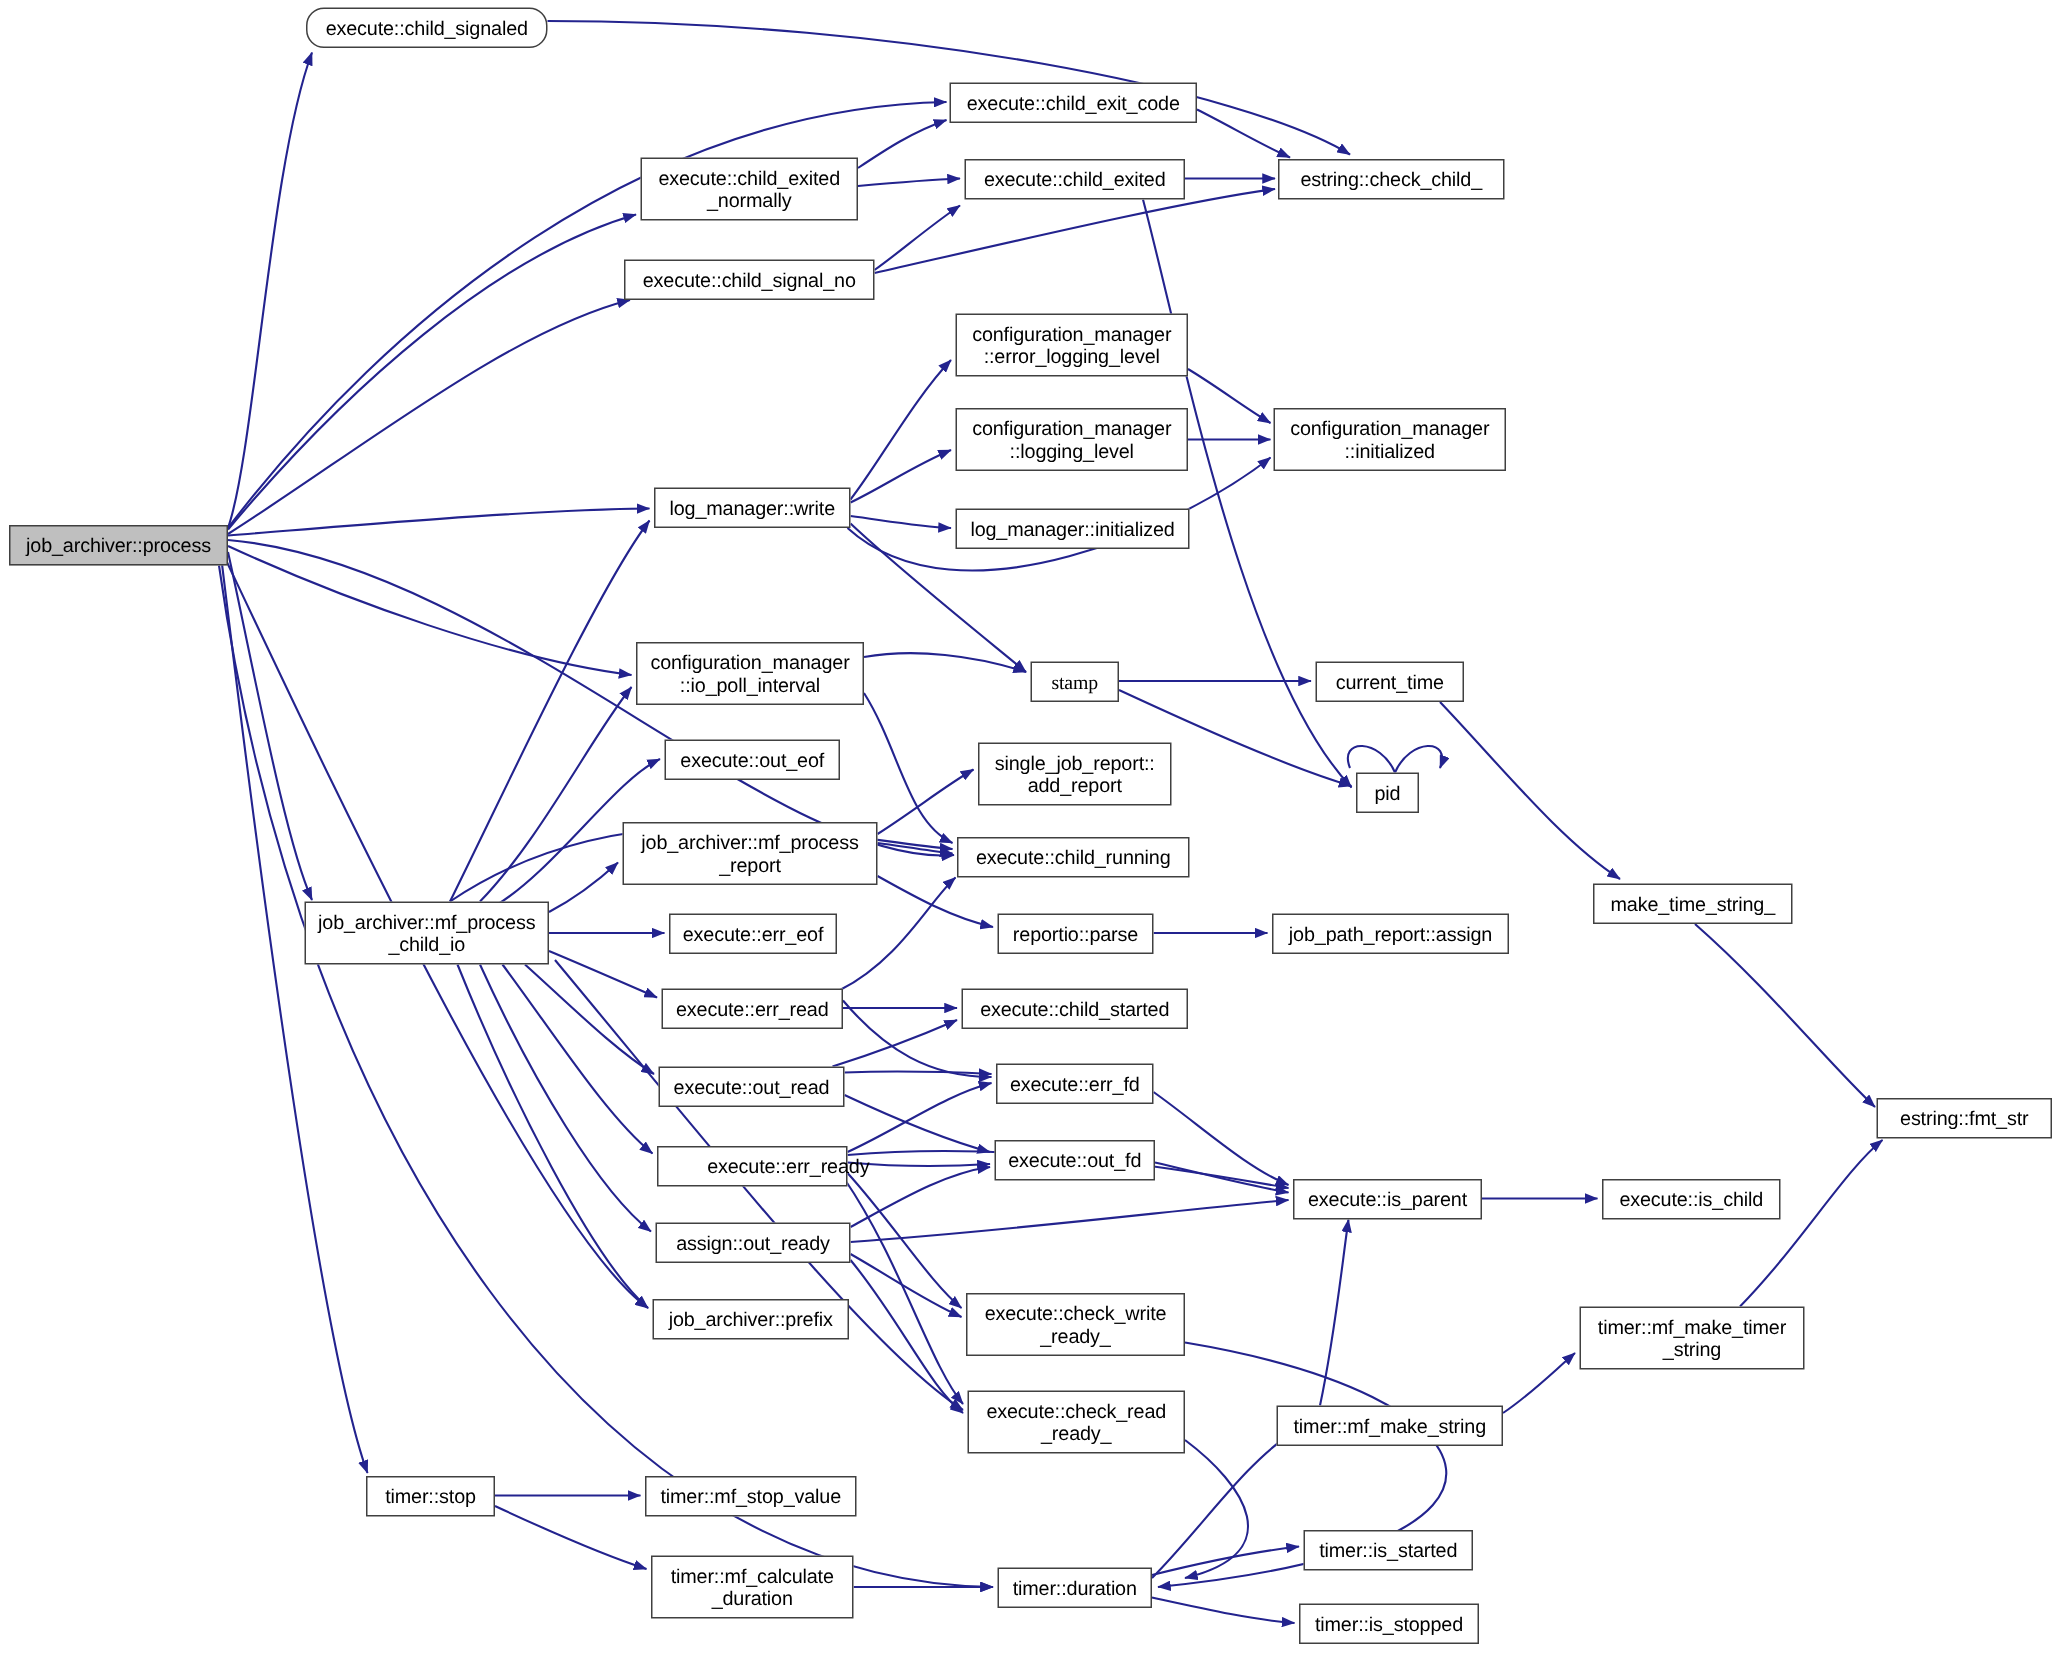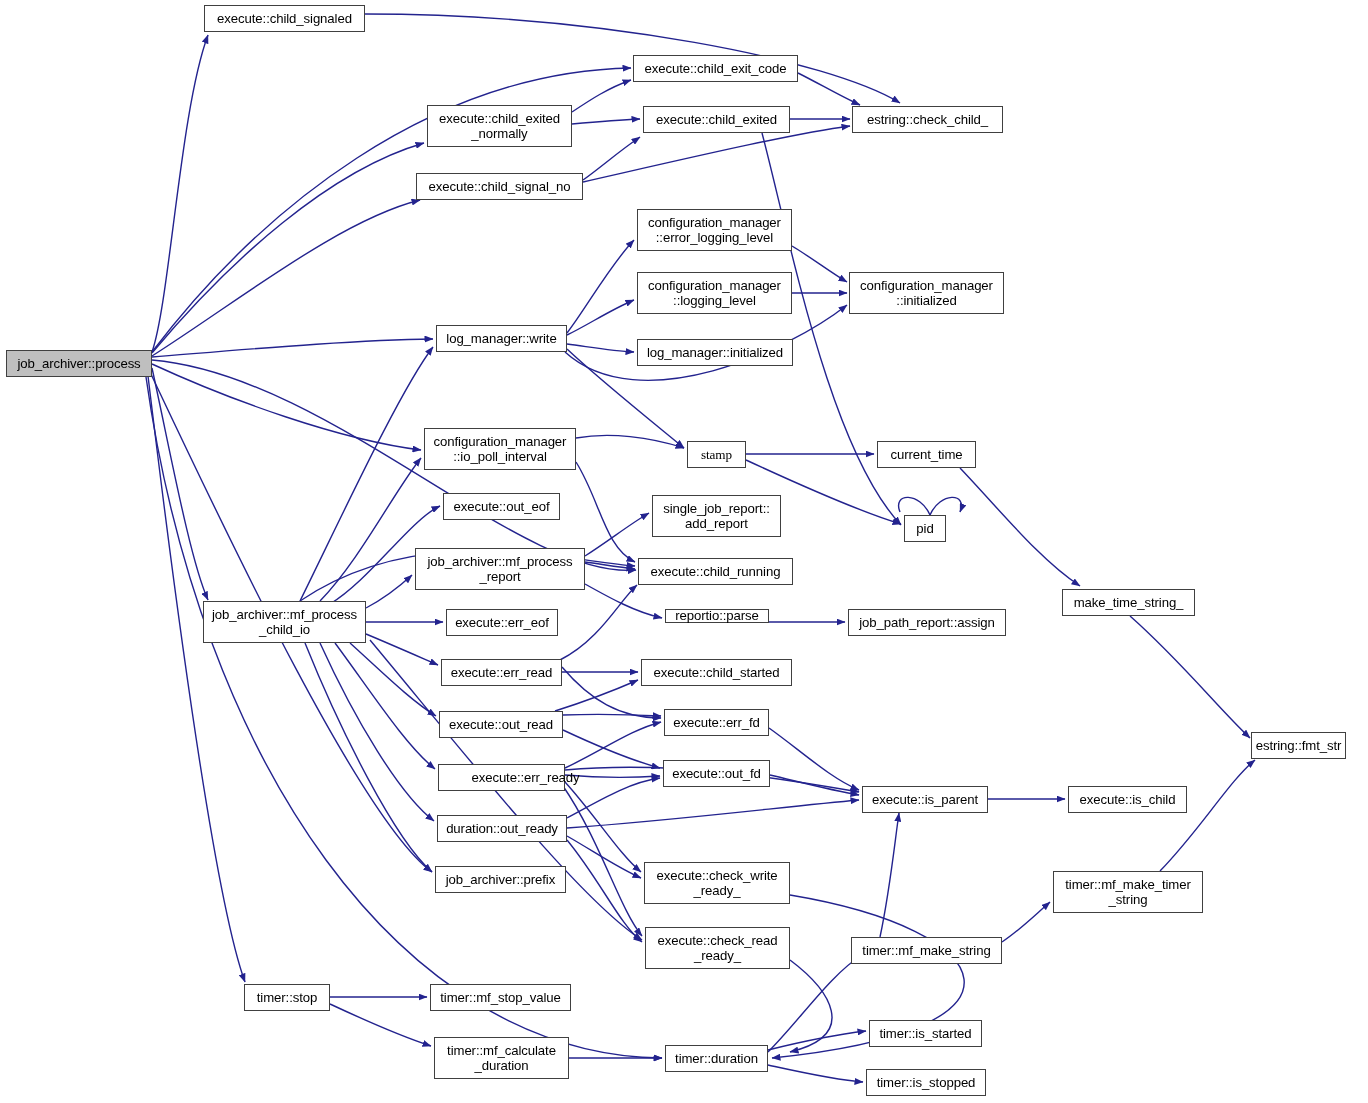--- a/index.html
+++ b/index.html
@@ -134,21 +134,21 @@
         <path d="M 790,895 C 1000,930 1050,1030 772,1058" fill="none" stroke="#23238e" stroke-width="1.4" marker-end="url(#arrowhead)"></path>
       </g>
     <g id="selfloop-group">
       <path d="M 930,515 C 940,492 968,492 960,512" fill="none" stroke="#23238e" stroke-width="1.4" marker-end="url(#arrowhead)"></path>
       <path d="M 930,515 C 920,492 892,492 900,512" fill="none" stroke="#23238e" stroke-width="1.4"></path>
     </g>
   </svg>
 
   <div id="nodes-group">
       <div class="node root" style="left: 6px; top: 350px; width: 146px; height: 27px; border-color: rgb(64, 64, 64);"><span>job_archiver::process</span></div>
-      <div class="node" style="left: 204px; top: 5px; width: 161px; height: 27px; border-color: rgb(64, 64, 64); background: rgb(255, 255, 255);"><span>execute::child_signaled</span></div>
+      <div class="node" style="left: 204px; top: 5px; width: 161px; height: 27px; border-color: rgb(64, 64, 64); background: rgb(255, 255, 255); border-radius: 12px;"><span>execute::child_signaled</span></div>
       <div class="node" style="left: 633px; top: 55px; width: 165px; height: 27px; border-color: rgb(64, 64, 64); background: rgb(255, 255, 255);"><span>execute::child_exit_code</span></div>
       <div class="node" style="left: 427px; top: 105px; width: 145px; height: 42px; border-color: rgb(64, 64, 64); background: rgb(255, 255, 255);"><span>execute::child_exited
 _normally</span></div>
       <div class="node" style="left: 643px; top: 106px; width: 147px; height: 27px; border-color: rgb(64, 64, 64); background: rgb(255, 255, 255);"><span>execute::child_exited</span></div>
       <div class="node" style="left: 852px; top: 106px; width: 151px; height: 27px; border-color: rgb(64, 64, 64); background: rgb(255, 255, 255);"><span>estring::check_child_</span></div>
       <div class="node" style="left: 416px; top: 173px; width: 167px; height: 27px; border-color: rgb(64, 64, 64); background: rgb(255, 255, 255);"><span>execute::child_signal_no</span></div>
       <div class="node" style="left: 637px; top: 209px; width: 155px; height: 42px; border-color: rgb(64, 64, 64); background: rgb(255, 255, 255);"><span>configuration_manager
 ::error_logging_level</span></div>
       <div class="node" style="left: 637px; top: 272px; width: 155px; height: 42px; border-color: rgb(64, 64, 64); background: rgb(255, 255, 255);"><span>configuration_manager
 ::logging_level</span></div>
@@ -164,32 +164,32 @@
       <div class="node" style="left: 652px; top: 495px; width: 129px; height: 42px; border-color: rgb(64, 64, 64); background: rgb(255, 255, 255);"><span>single_job_report::
 add_report</span></div>
       <div class="node" style="left: 904px; top: 515px; width: 42px; height: 27px; border-color: rgb(64, 64, 64); background: rgb(255, 255, 255);"><span>pid</span></div>
       <div class="node" style="left: 415px; top: 548px; width: 170px; height: 42px; border-color: rgb(64, 64, 64); background: rgb(255, 255, 255);"><span>job_archiver::mf_process
 _report</span></div>
       <div class="node" style="left: 638px; top: 558px; width: 155px; height: 27px; border-color: rgb(64, 64, 64); background: rgb(255, 255, 255);"><span>execute::child_running</span></div>
       <div class="node" style="left: 203px; top: 601px; width: 163px; height: 42px; border-color: rgb(64, 64, 64); background: rgb(255, 255, 255);"><span>job_archiver::mf_process
 _child_io</span></div>
       <div class="node" style="left: 1062px; top: 589px; width: 133px; height: 27px; border-color: rgb(64, 64, 64); background: rgb(255, 255, 255);"><span>make_time_string_</span></div>
       <div class="node" style="left: 446px; top: 609px; width: 112px; height: 27px; border-color: rgb(64, 64, 64); background: rgb(255, 255, 255);"><span>execute::err_eof</span></div>
-      <div class="node" style="left: 665px; top: 609px; width: 104px; height: 14px; border-color: rgb(64, 64, 64); background: rgb(255, 255, 255);"><span>reportio::parse</span></div>
+      <div class="node" style="left: 665px; top: 609px; width: 104px; height: 27px; border-color: rgb(64, 64, 64); background: rgb(255, 255, 255);"><span>reportio::parse</span></div>
       <div class="node" style="left: 848px; top: 609px; width: 158px; height: 27px; border-color: rgb(64, 64, 64); background: rgb(255, 255, 255);"><span>job_path_report::assign</span></div>
       <div class="node" style="left: 441px; top: 659px; width: 121px; height: 27px; border-color: rgb(64, 64, 64); background: rgb(255, 255, 255);"><span>execute::err_read</span></div>
       <div class="node" style="left: 641px; top: 659px; width: 151px; height: 27px; border-color: rgb(64, 64, 64); background: rgb(255, 255, 255);"><span>execute::child_started</span></div>
       <div class="node" style="left: 664px; top: 709px; width: 105px; height: 27px; border-color: rgb(64, 64, 64); background: rgb(255, 255, 255);"><span>execute::err_fd</span></div>
       <div class="node" style="left: 439px; top: 711px; width: 124px; height: 27px; border-color: rgb(64, 64, 64); background: rgb(255, 255, 255);"><span>execute::out_read</span></div>
-      <div class="node" style="left: 1251px; top: 732px; width: 95px; height: 27px; border-color: rgb(64, 64, 64); background: rgb(255, 255, 255);"><span>estring::fmt_str</span></div>
+      <div class="node" style="left: 1251px; top: 732px; width: 117px; height: 27px; border-color: rgb(64, 64, 64); background: rgb(255, 255, 255);"><span>estring::fmt_str</span></div>
       <div class="node" style="left: 663px; top: 760px; width: 107px; height: 27px; border-color: rgb(64, 64, 64); background: rgb(255, 255, 255);"><span>execute::out_fd</span></div>
       <div class="node" style="left: 438px; top: 764px; width: 127px; height: 27px; border-color: rgb(64, 64, 64); background: rgb(255, 255, 255); padding-left: 48px;"><span>execute::err_ready</span></div>
       <div class="node" style="left: 862px; top: 786px; width: 126px; height: 27px; border-color: rgb(64, 64, 64); background: rgb(255, 255, 255);"><span>execute::is_parent</span></div>
       <div class="node" style="left: 1068px; top: 786px; width: 119px; height: 27px; border-color: rgb(64, 64, 64); background: rgb(255, 255, 255);"><span>execute::is_child</span></div>
-      <div class="node" style="left: 437px; top: 815px; width: 130px; height: 27px; border-color: rgb(64, 64, 64); background: rgb(255, 255, 255);"><span>duration::out_ready</span></div>
+      <div class="node" style="left: 437px; top: 815px; width: 130px; height: 27px; border-color: rgb(64, 64, 64); background: rgb(255, 255, 255);"><span>assign::out_ready</span></div>
       <div class="node" style="left: 644px; top: 862px; width: 146px; height: 42px; border-color: rgb(64, 64, 64); background: rgb(255, 255, 255);"><span>execute::check_write
 _ready_</span></div>
       <div class="node" style="left: 435px; top: 866px; width: 131px; height: 27px; border-color: rgb(64, 64, 64); background: rgb(255, 255, 255);"><span>job_archiver::prefix</span></div>
       <div class="node" style="left: 1053px; top: 871px; width: 150px; height: 42px; border-color: rgb(64, 64, 64); background: rgb(255, 255, 255);"><span>timer::mf_make_timer
 _string</span></div>
       <div class="node" style="left: 645px; top: 927px; width: 145px; height: 42px; border-color: rgb(64, 64, 64); background: rgb(255, 255, 255);"><span>execute::check_read
 _ready_</span></div>
       <div class="node" style="left: 851px; top: 937px; width: 151px; height: 27px; border-color: rgb(64, 64, 64); background: rgb(255, 255, 255);"><span>timer::mf_make_string</span></div>
       <div class="node" style="left: 244px; top: 984px; width: 86px; height: 27px; border-color: rgb(64, 64, 64); background: rgb(255, 255, 255);"><span>timer::stop</span></div>
       <div class="node" style="left: 430px; top: 984px; width: 141px; height: 27px; border-color: rgb(64, 64, 64); background: rgb(255, 255, 255);"><span>timer::mf_stop_value</span></div>

